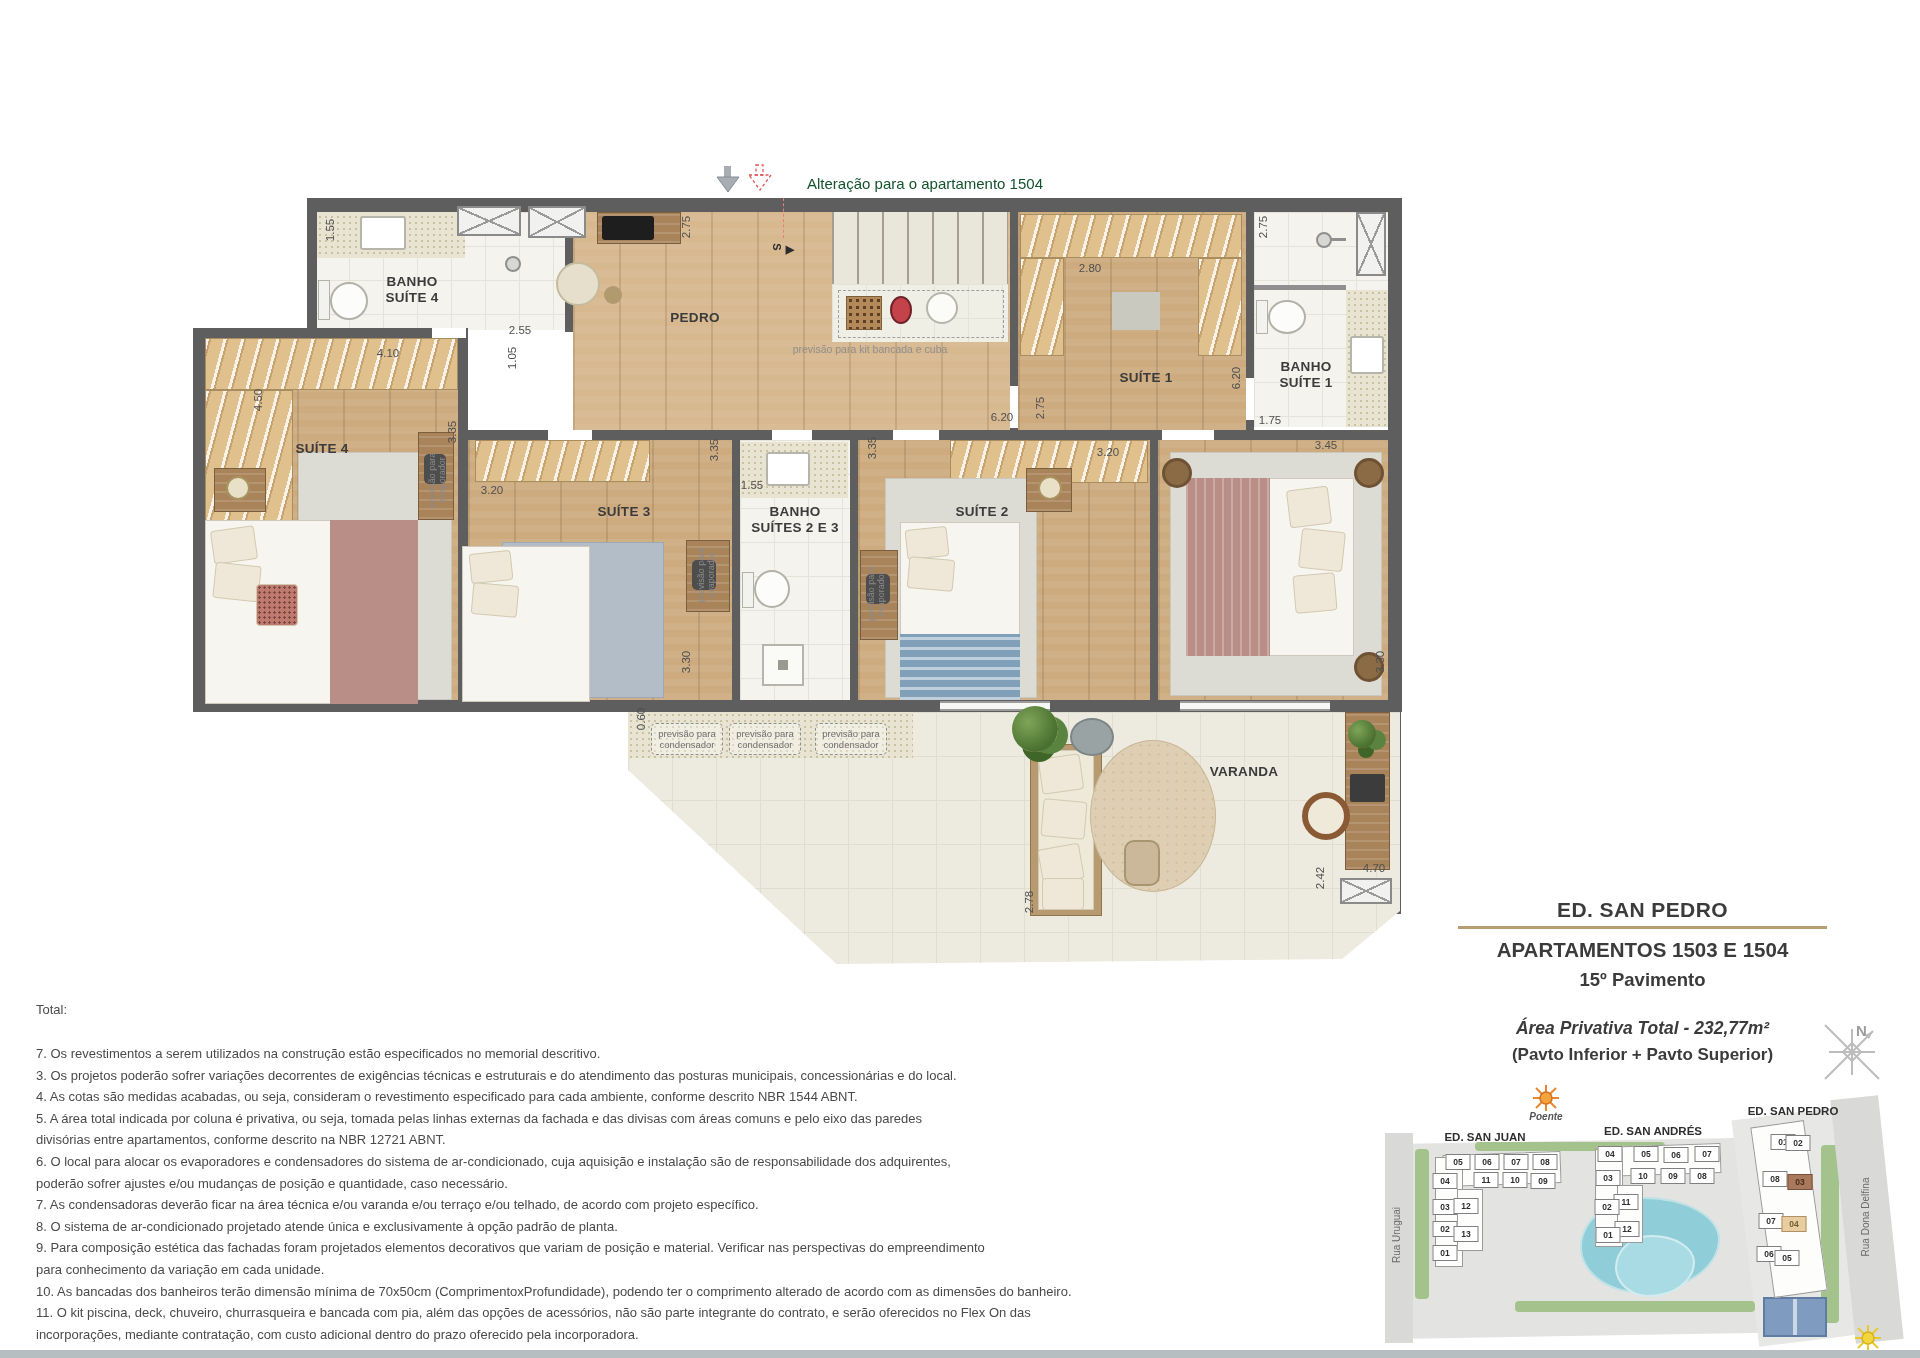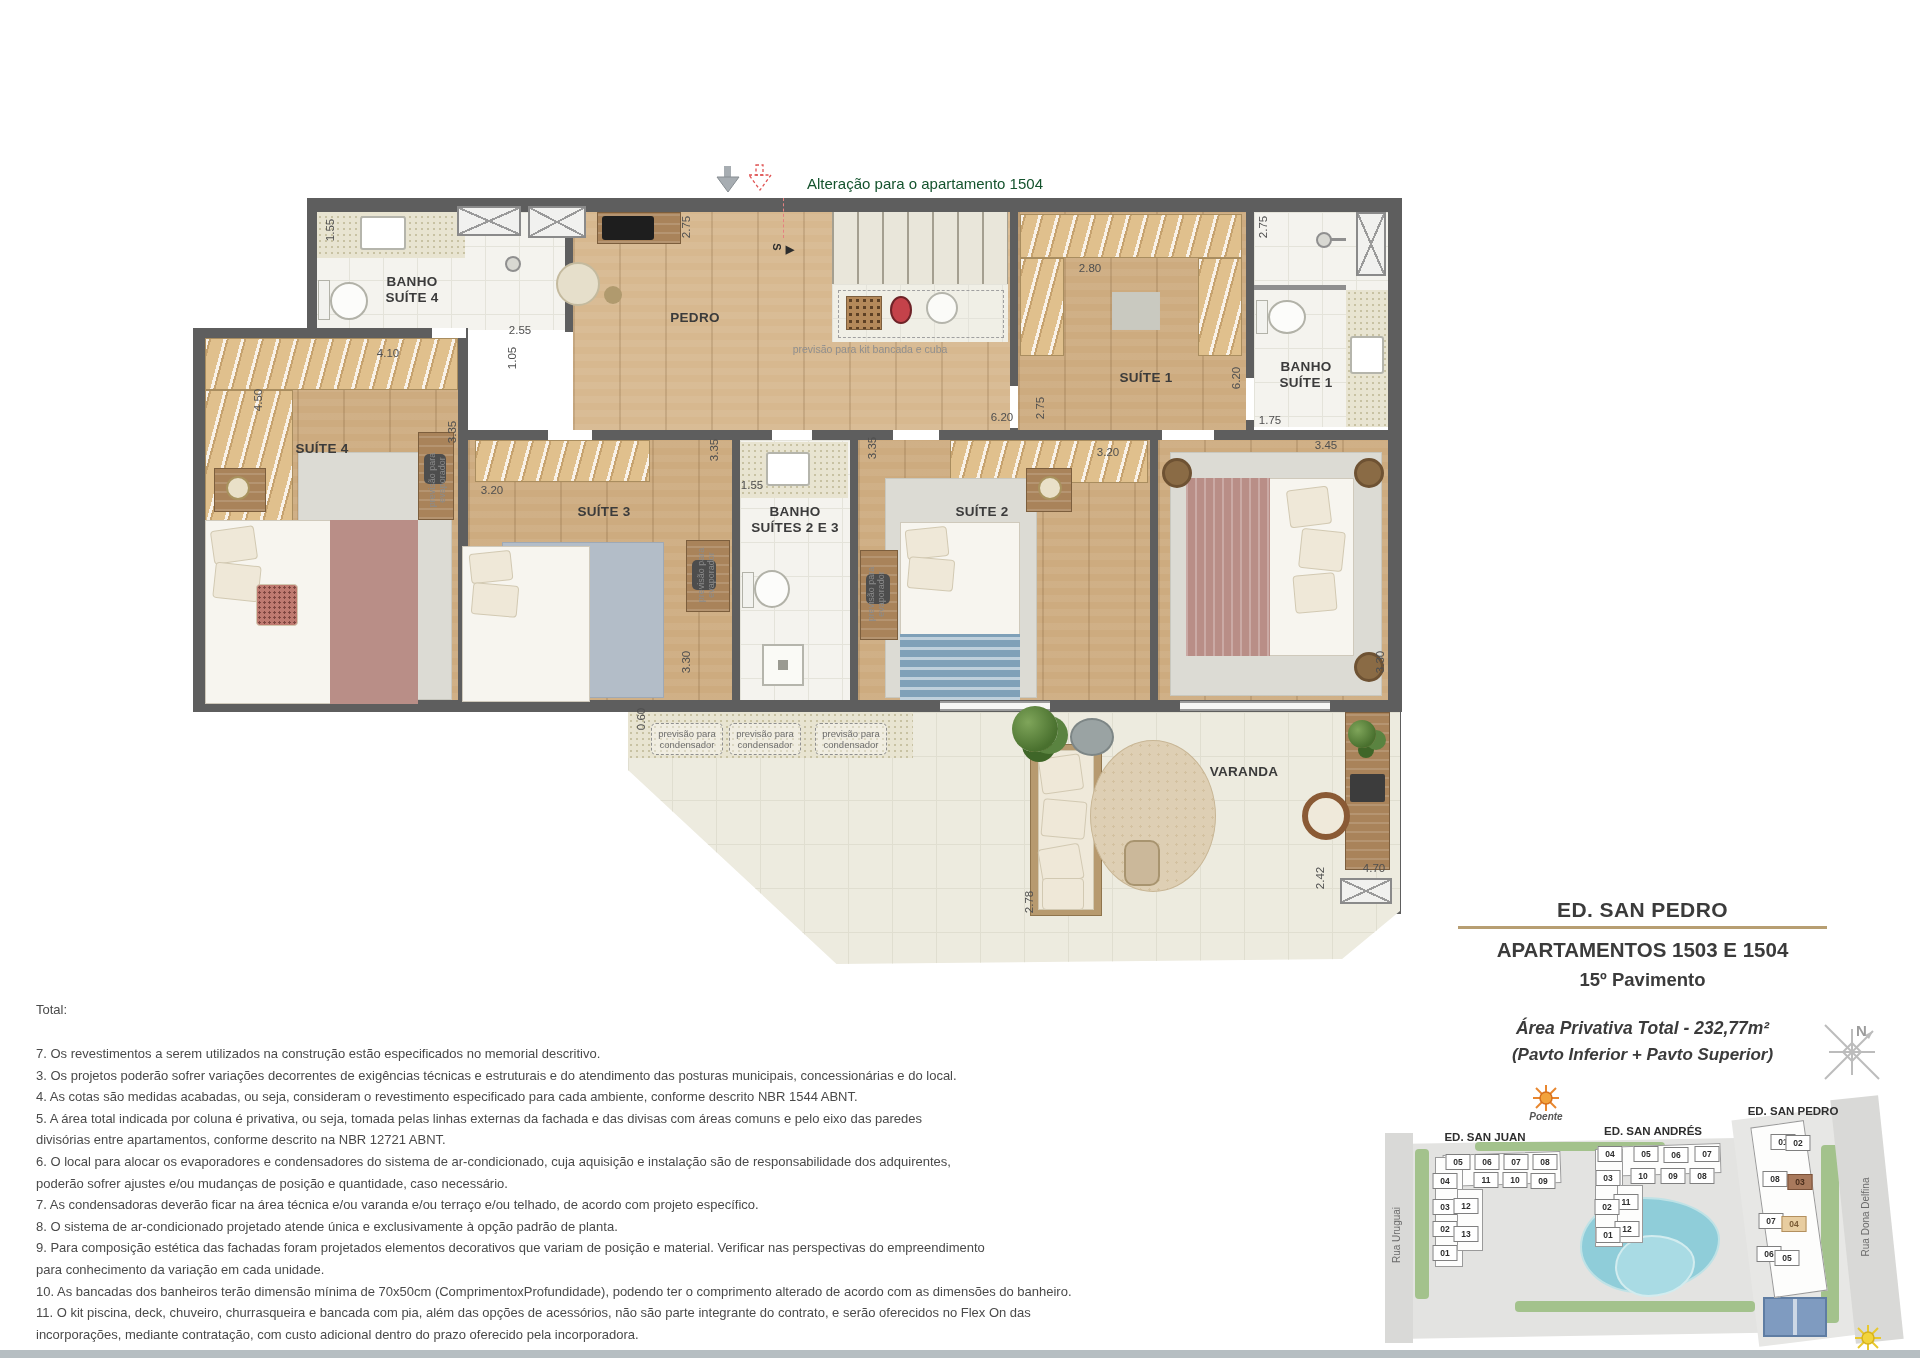--- a/index.html
+++ b/index.html
@@ -55,21 +55,21 @@
         text-align:center;line-height:1.2;white-space:pre-line;}
   .annotation{position:absolute;color:#14532d;font-size:15px;white-space:nowrap;}
   .red-dash{position:absolute;border-left:1.5px dashed #e58080;}
   
   #title-block{position:absolute;left:1450px;top:898px;width:385px;text-align:center;color:#3b3b3b;}
   #title-block .tb-building{font-size:21px;font-weight:bold;letter-spacing:.4px;}
   #title-block .tb-rule{height:3px;background:#b79e72;margin:4px 8px 9px 8px;}
   #title-block .tb-apts{font-size:20.5px;font-weight:bold;margin-top:2px;}
   #title-block .tb-floor{font-size:18.5px;font-weight:bold;margin-top:7px;}
   #title-block .tb-area{font-size:17.5px;font-weight:bold;font-style:italic;margin-top:27px;}
-  #title-block .tb-pav{font-size:17px;font-weight:bold;font-style:italic;margin-top:6px;}
+  #title-block .tb-pav{font-size:17px;font-weight:bold;margin-top:6px;}
   
   #notes{position:absolute;left:36px;top:1002px;width:1075px;font-size:13px;color:#4a4a4a;}
   #notes .heading{margin-bottom:26px;}
   .note-line{line-height:21.6px;white-space:nowrap;}
   
   #site-plan{position:absolute;left:1385px;top:1085px;width:530px;height:273px;font-size:9px;}
   .site-bg{position:absolute;background:#e3e3e1;}
   .green{position:absolute;background:#a3c28c;border-radius:4px;}
   .bldg{position:absolute;background:#fdfdfc;border:1px solid #9a9a9a;box-sizing:border-box;}
   .bldg-label{position:absolute;font-weight:bold;font-size:11.5px;color:#2f2f2f;white-space:nowrap;transform:translate(-50%,-50%);}
@@ -256,21 +256,21 @@
     <polygon points="1,11 23,11 12,26" fill="none" stroke="#e05555" stroke-width="1.3" stroke-dasharray="3,2.5"></polygon>
   </svg>
   <div class="red-dash" style="left:783px;top:198px;height:40px;"></div>
   <div class="annotation" style="left:807px;top:175px;">Alteração para o apartamento 1504</div>
 
   <div>
       <div class="room-label" style="position: absolute; left: 412px; top: 290px; transform: translate(-50%, -50%);">BANHO
 SUÍTE 4</div>
       <div class="room-label" style="position: absolute; left: 695px; top: 318px; transform: translate(-50%, -50%);">PEDRO</div>
       <div class="room-label" style="position: absolute; left: 322px; top: 449px; transform: translate(-50%, -50%);">SUÍTE 4</div>
-      <div class="room-label" style="position: absolute; left: 604px; top: 512px; transform: translate(-50%, -50%);">SUÍTE 3</div>
+      <div class="room-label" style="position: absolute; left: 624px; top: 512px; transform: translate(-50%, -50%);">SUÍTE 3</div>
       <div class="room-label" style="position: absolute; left: 795px; top: 520px; transform: translate(-50%, -50%);">BANHO
 SUÍTES 2 E 3</div>
       <div class="room-label" style="position: absolute; left: 982px; top: 512px; transform: translate(-50%, -50%);">SUÍTE 2</div>
       <div class="room-label" style="position: absolute; left: 1146px; top: 378px; transform: translate(-50%, -50%);">SUÍTE 1</div>
       <div class="room-label" style="position: absolute; left: 1306px; top: 375px; transform: translate(-50%, -50%);">BANHO
 SUÍTE 1</div>
       <div class="room-label" style="position: absolute; left: 1244px; top: 772px; transform: translate(-50%, -50%);">VARANDA</div>
     </div>
   <div>
       <div class="dim" style="position: absolute; left: 330px; top: 230px; transform: translate(-50%, -50%) rotate(-90deg);">1.55</div>

